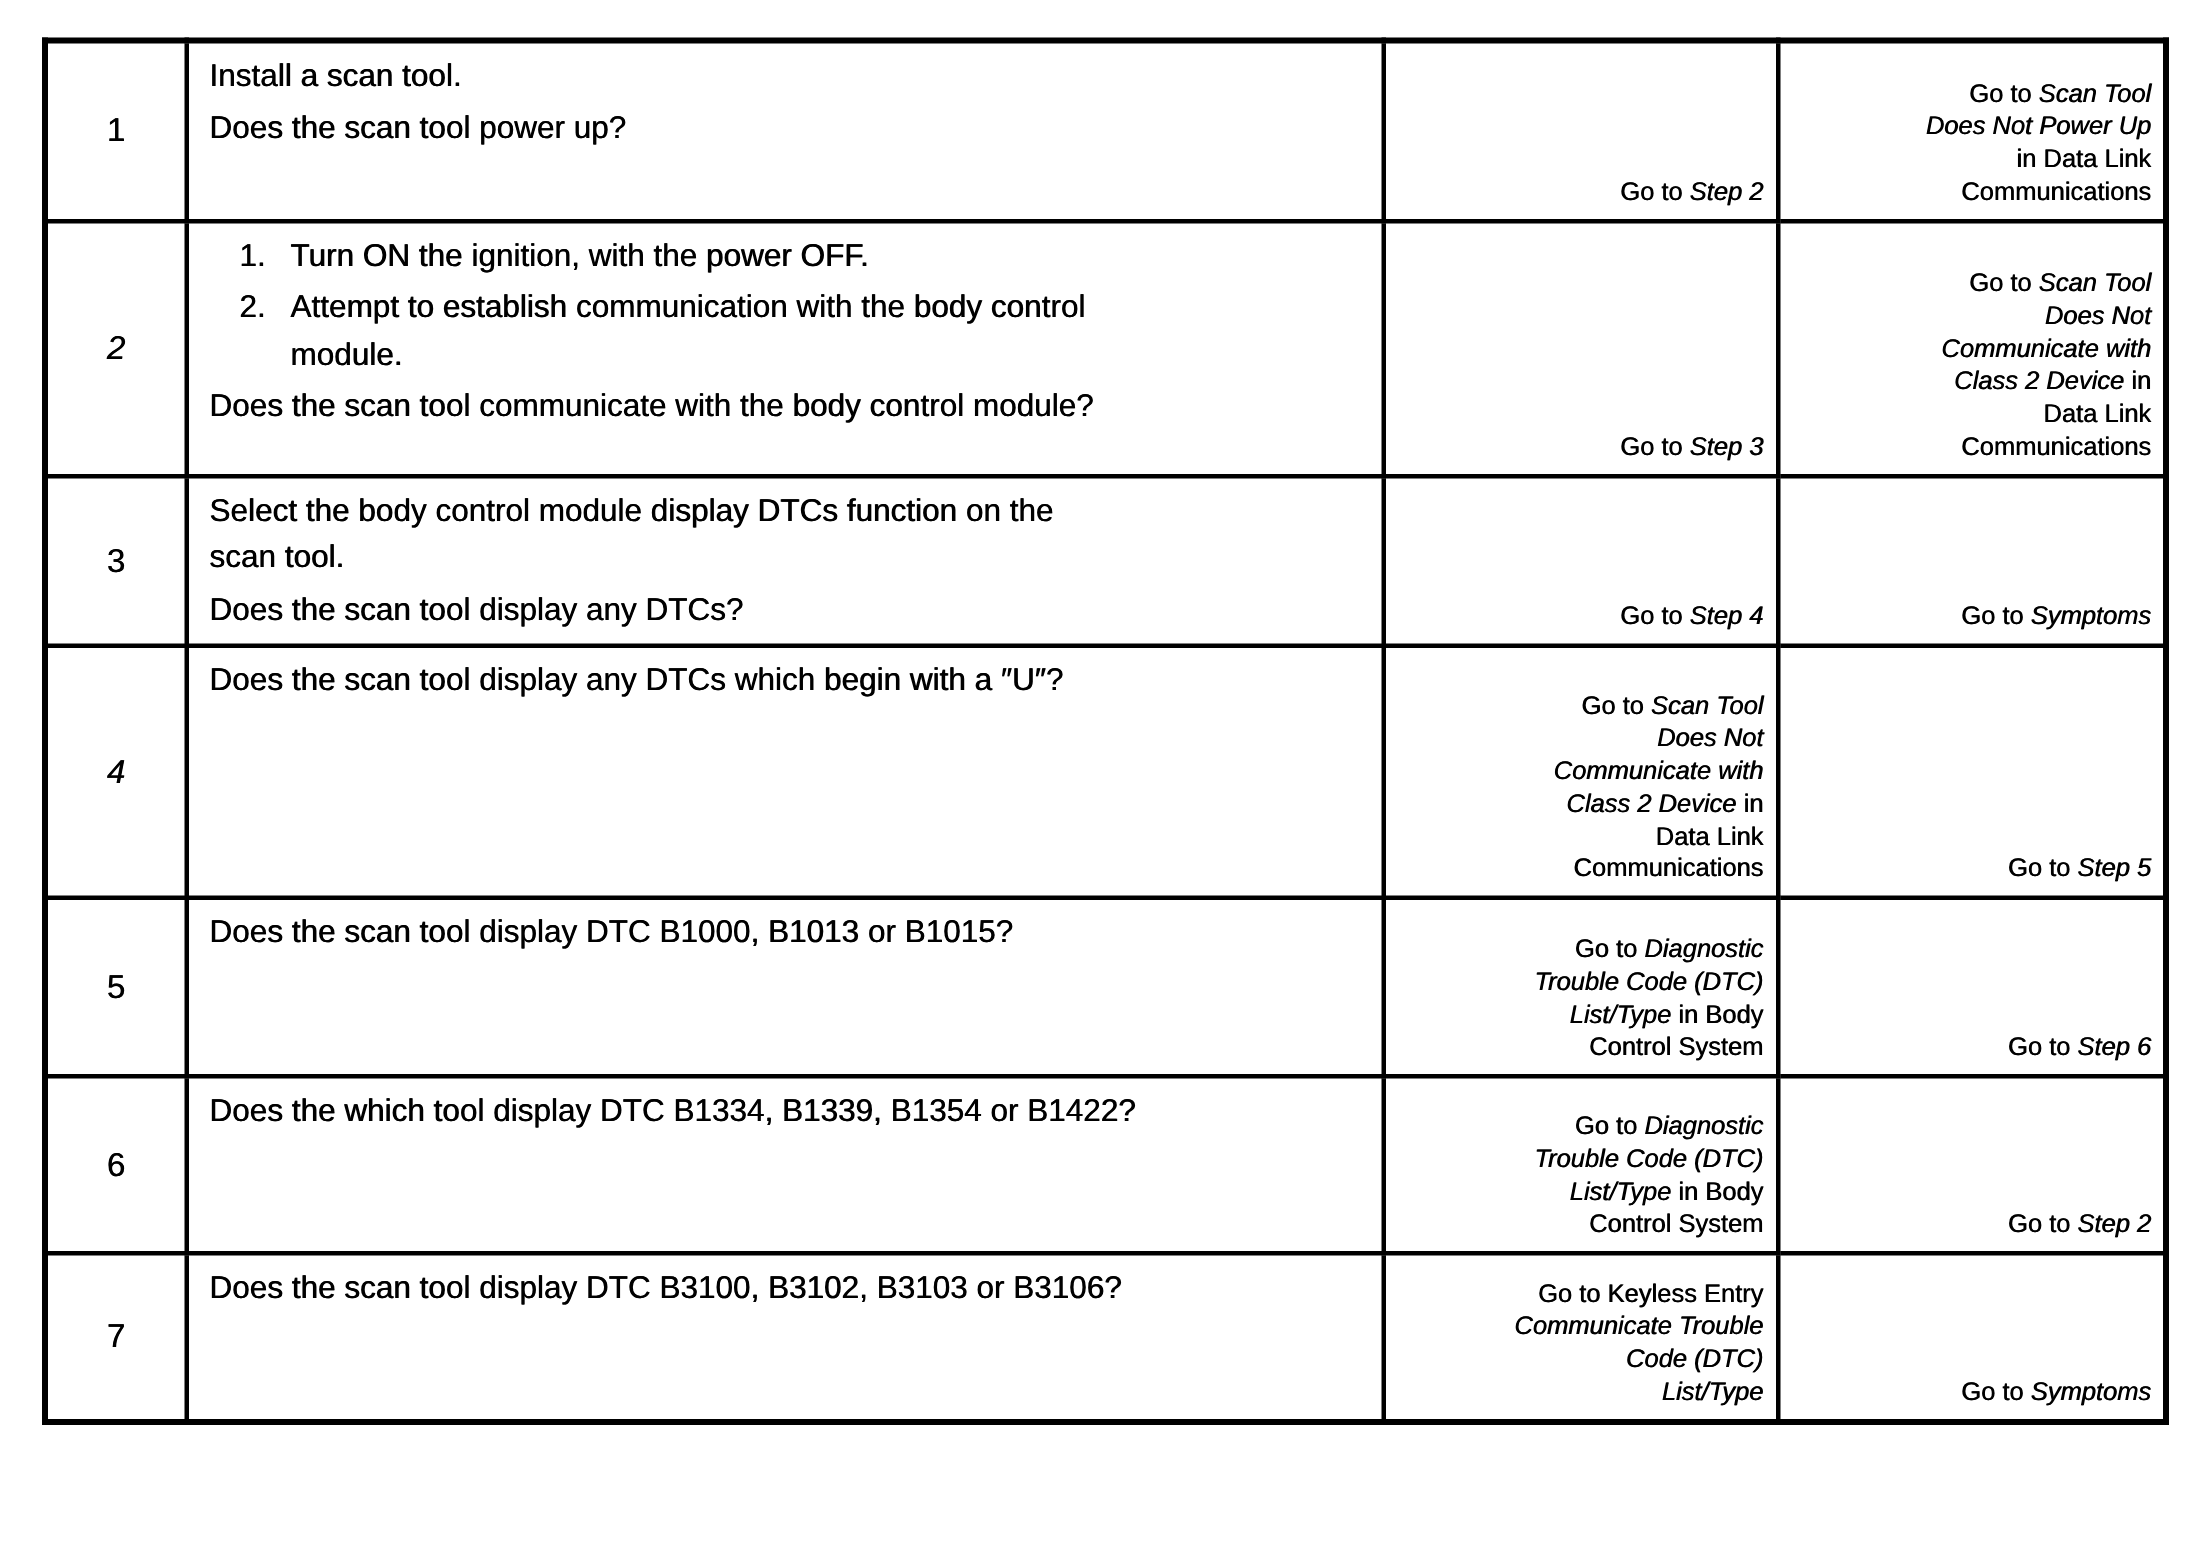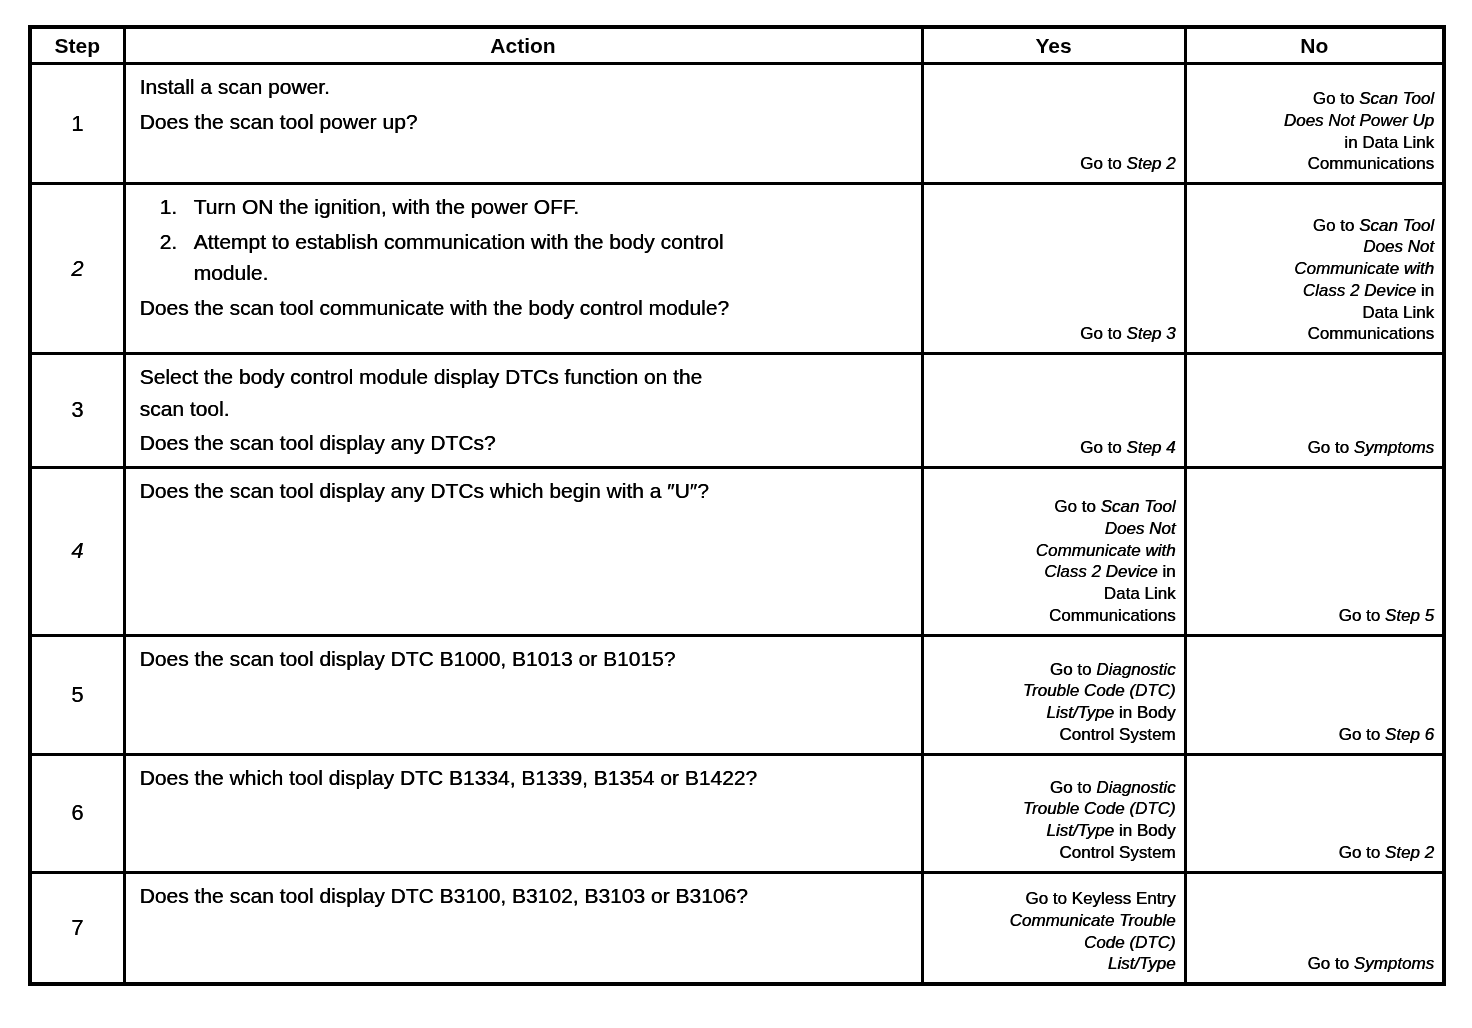--- a/index.html
+++ b/index.html
@@ -86,30 +86,24 @@
 
 <div class="page">
   <table class="diag">
     <colgroup>
       <col style="width:94px">
       <col style="width:798px">
       <col style="width:263px">
       <col style="width:259px">
     </colgroup>
     <tbody>
-        <tr class="hr">
-      <th>Step</th>
-      <th>Action</th>
-      <th>Yes</th>
-      <th>No</th>
-    </tr>
     <tr class="r1">
       <td class="step"><span>1</span></td>
       <td class="action">
-            <div class="para">Install a scan power.</div>
+            <div class="para">Install a scan tool.</div>
             <div class="para">Does the scan tool power up?</div>
           </td>
       <td class="yesno"><span>Go to </span><i>Step 2</i></td>
       <td class="yesno"><span>Go to </span><i>Scan Tool</i><br><i>Does Not Power Up</i><br><span>in Data Link</span><br><span>Communications</span></td>
     </tr>
     <tr class="r2">
       <td class="step"><i>2</i></td>
       <td class="action">
             <div class="li">
               <span class="num">1.</span>

